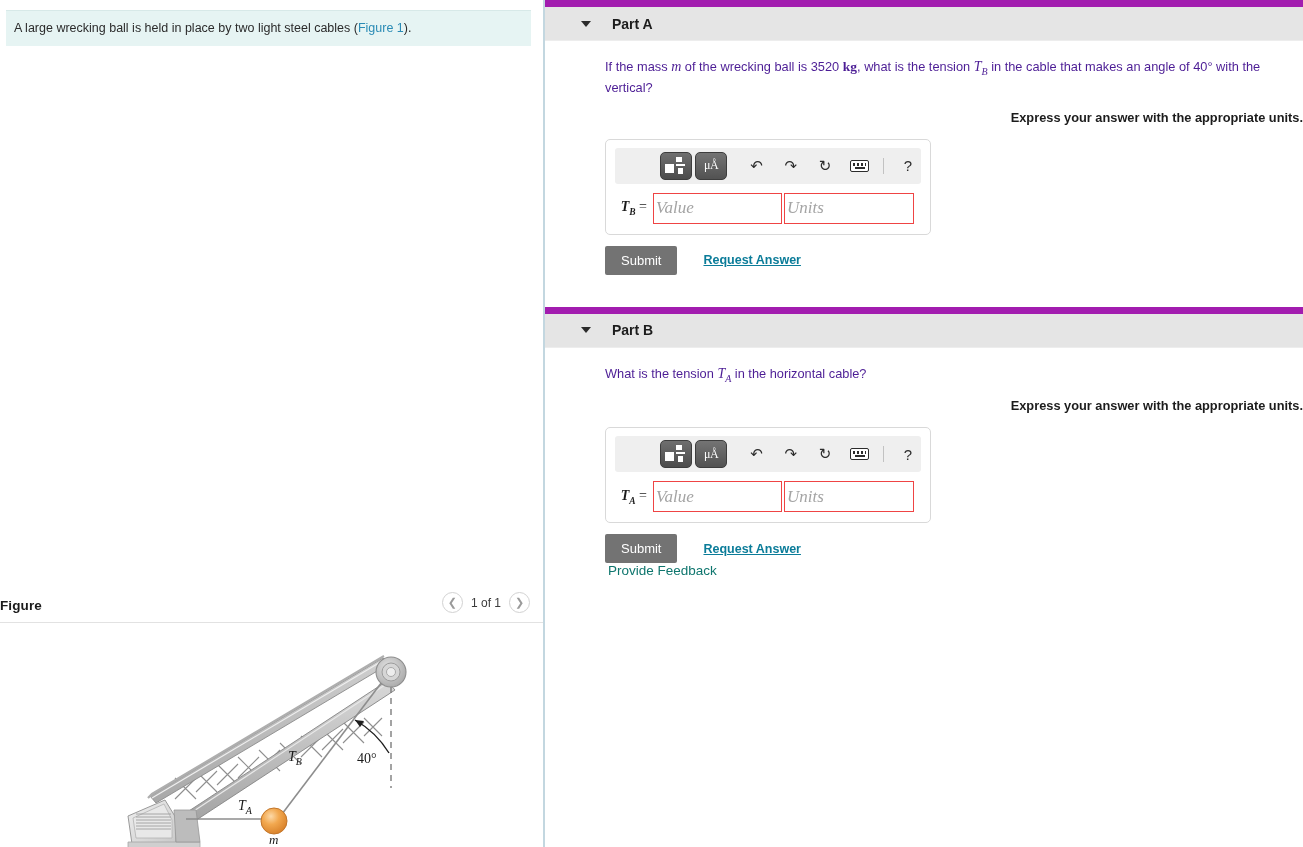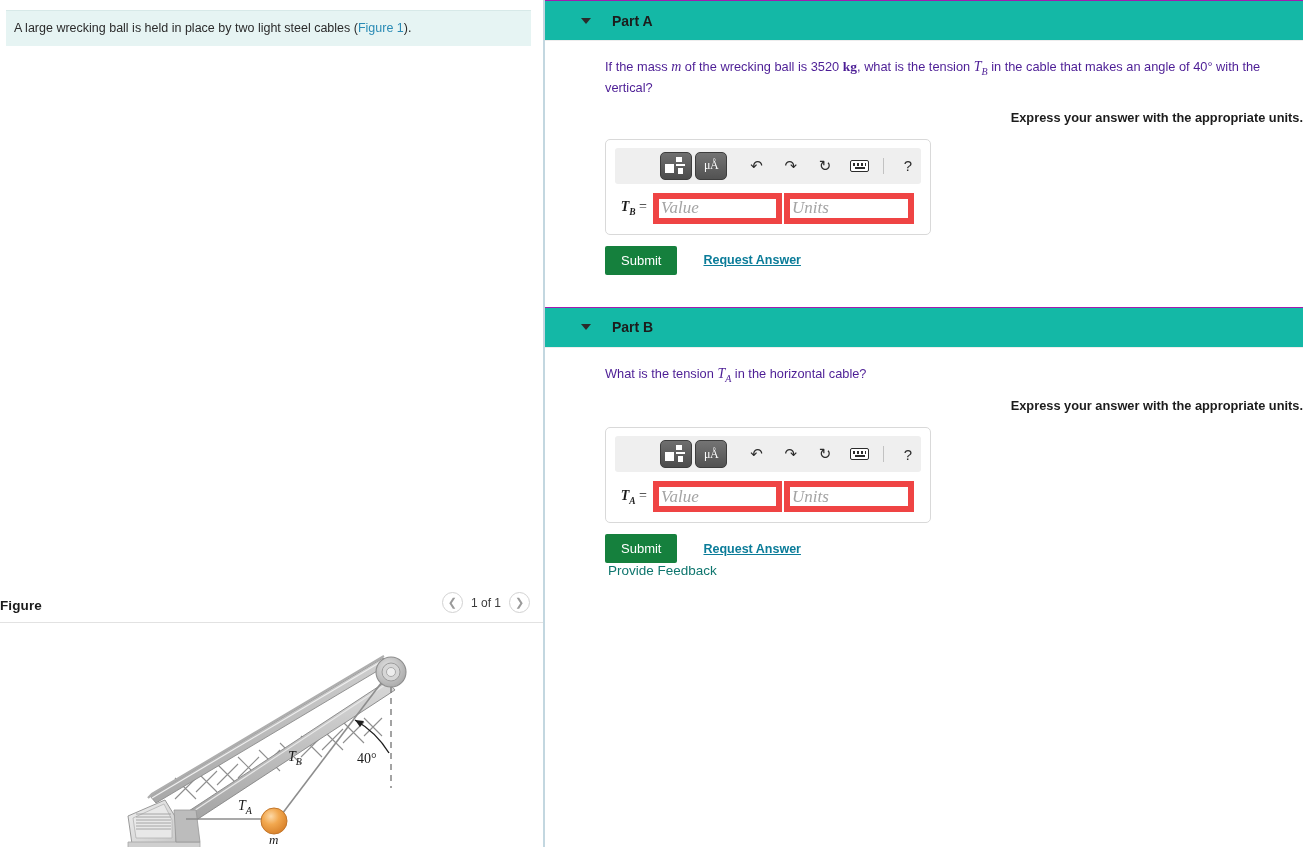--- a/index.html
+++ b/index.html
@@ -59,22 +59,22 @@
     position: absolute; left: 0; top: 628px; width: 543px; height: 219px;
   }
 
   
   .right-pane {
     position: absolute; left: 545px; top: 0; width: 758px; height: 847px;
     background: #fff;
   }
   .part-header {
     position: relative; width: 758px; height: 41px;
-    background: #14b8a6;
-    border-top: 1px solid #a21caf;
+    background: #e5e5e5;
+    border-top: 7px solid #a21caf;
     border-bottom: 1px solid #ededed;
     display: flex; align-items: center;
   }
   .caret {
     width: 0; height: 0; margin-left: 36px; margin-right: 21px;
     border-left: 5px solid transparent;
     border-right: 5px solid transparent;
     border-top: 6px solid #2b2b2b;
   }
   .part-label { font-size: 14px; font-weight: bold; color: #1c1c1c; }
@@ -133,32 +133,32 @@
   .tb-sep { width:1px; height:16px; background:#c2c2c2; margin: 0 3px 0 7px; }
 
   .field-row { display: flex; align-items: center; margin-top: 9px; }
   .field-label {
     width: 38px; text-align: right; padding-right: 6px;
     font-family: "Liberation Serif", serif; font-size: 14px; color:#1c1c1c;
   }
   .field-label i { font-style: italic; font-weight: bold; }
   .field-label sub { font-size: 9.5px; font-style: italic; font-weight: bold; }
   .inp {
-    height: 31px; border: 6px solid #ef4444; background: #fff;
+    height: 31px; border: 1px solid #ef4444; background: #fff;
     font-family: "Liberation Serif", serif; font-style: italic;
     font-size: 17px; color: #9e9e9e; 
     outline: none;
   }
   .inp.value { width: 129px; }
   .inp.units { width: 130px; margin-left: 2px; }
   .inp::placeholder { color: #a4a4a4; font-style: italic; opacity:1; }
 
   .actions { display: flex; align-items: center; margin-top: 11px; }
   .submit-btn {
-    background: #15803d; color: #fff; border: none;
+    background: #737373; color: #fff; border: none;
     font-size: 13px; font-family: "Liberation Sans", sans-serif;
     padding: 7px 16px; border-radius: 2px; cursor: pointer;
   }
   .req-link {
     margin-left: 26px; color: #0b7c99; font-size: 12.5px;
     font-weight: bold; cursor: pointer;
   }
   .feedback {
     margin-left: 3px;
     color: #0f766e; font-size: 13.5px; cursor: pointer;

